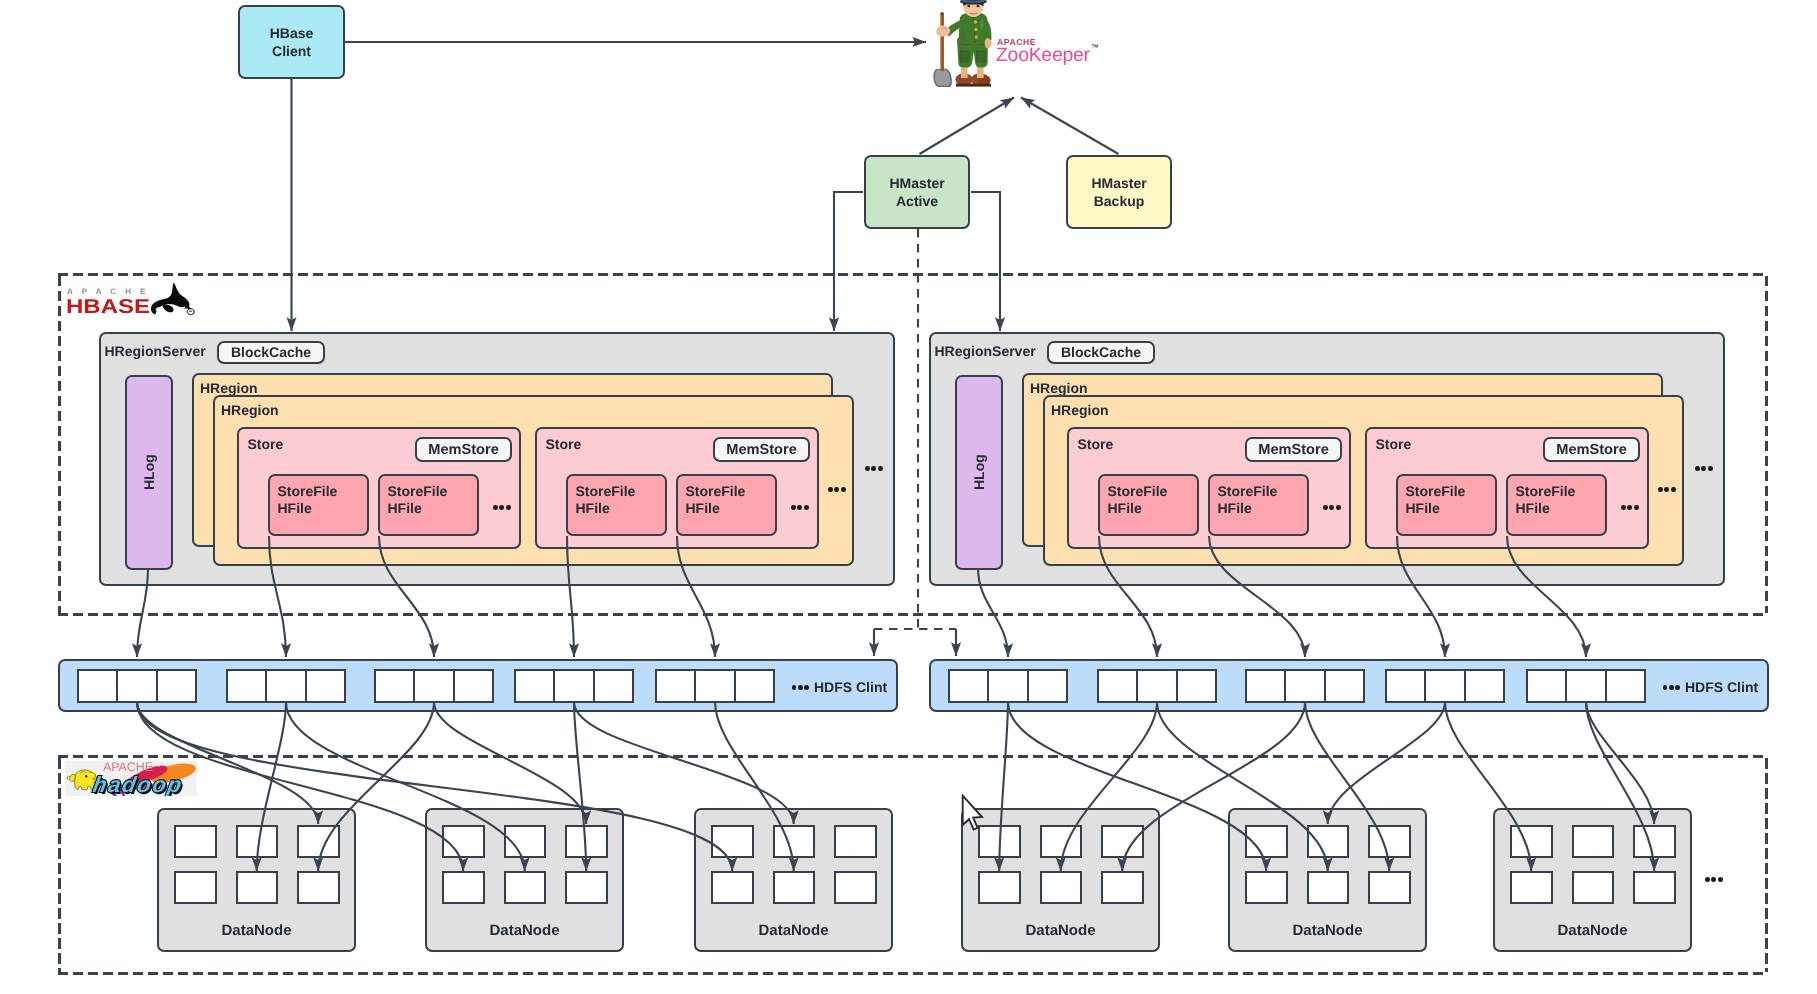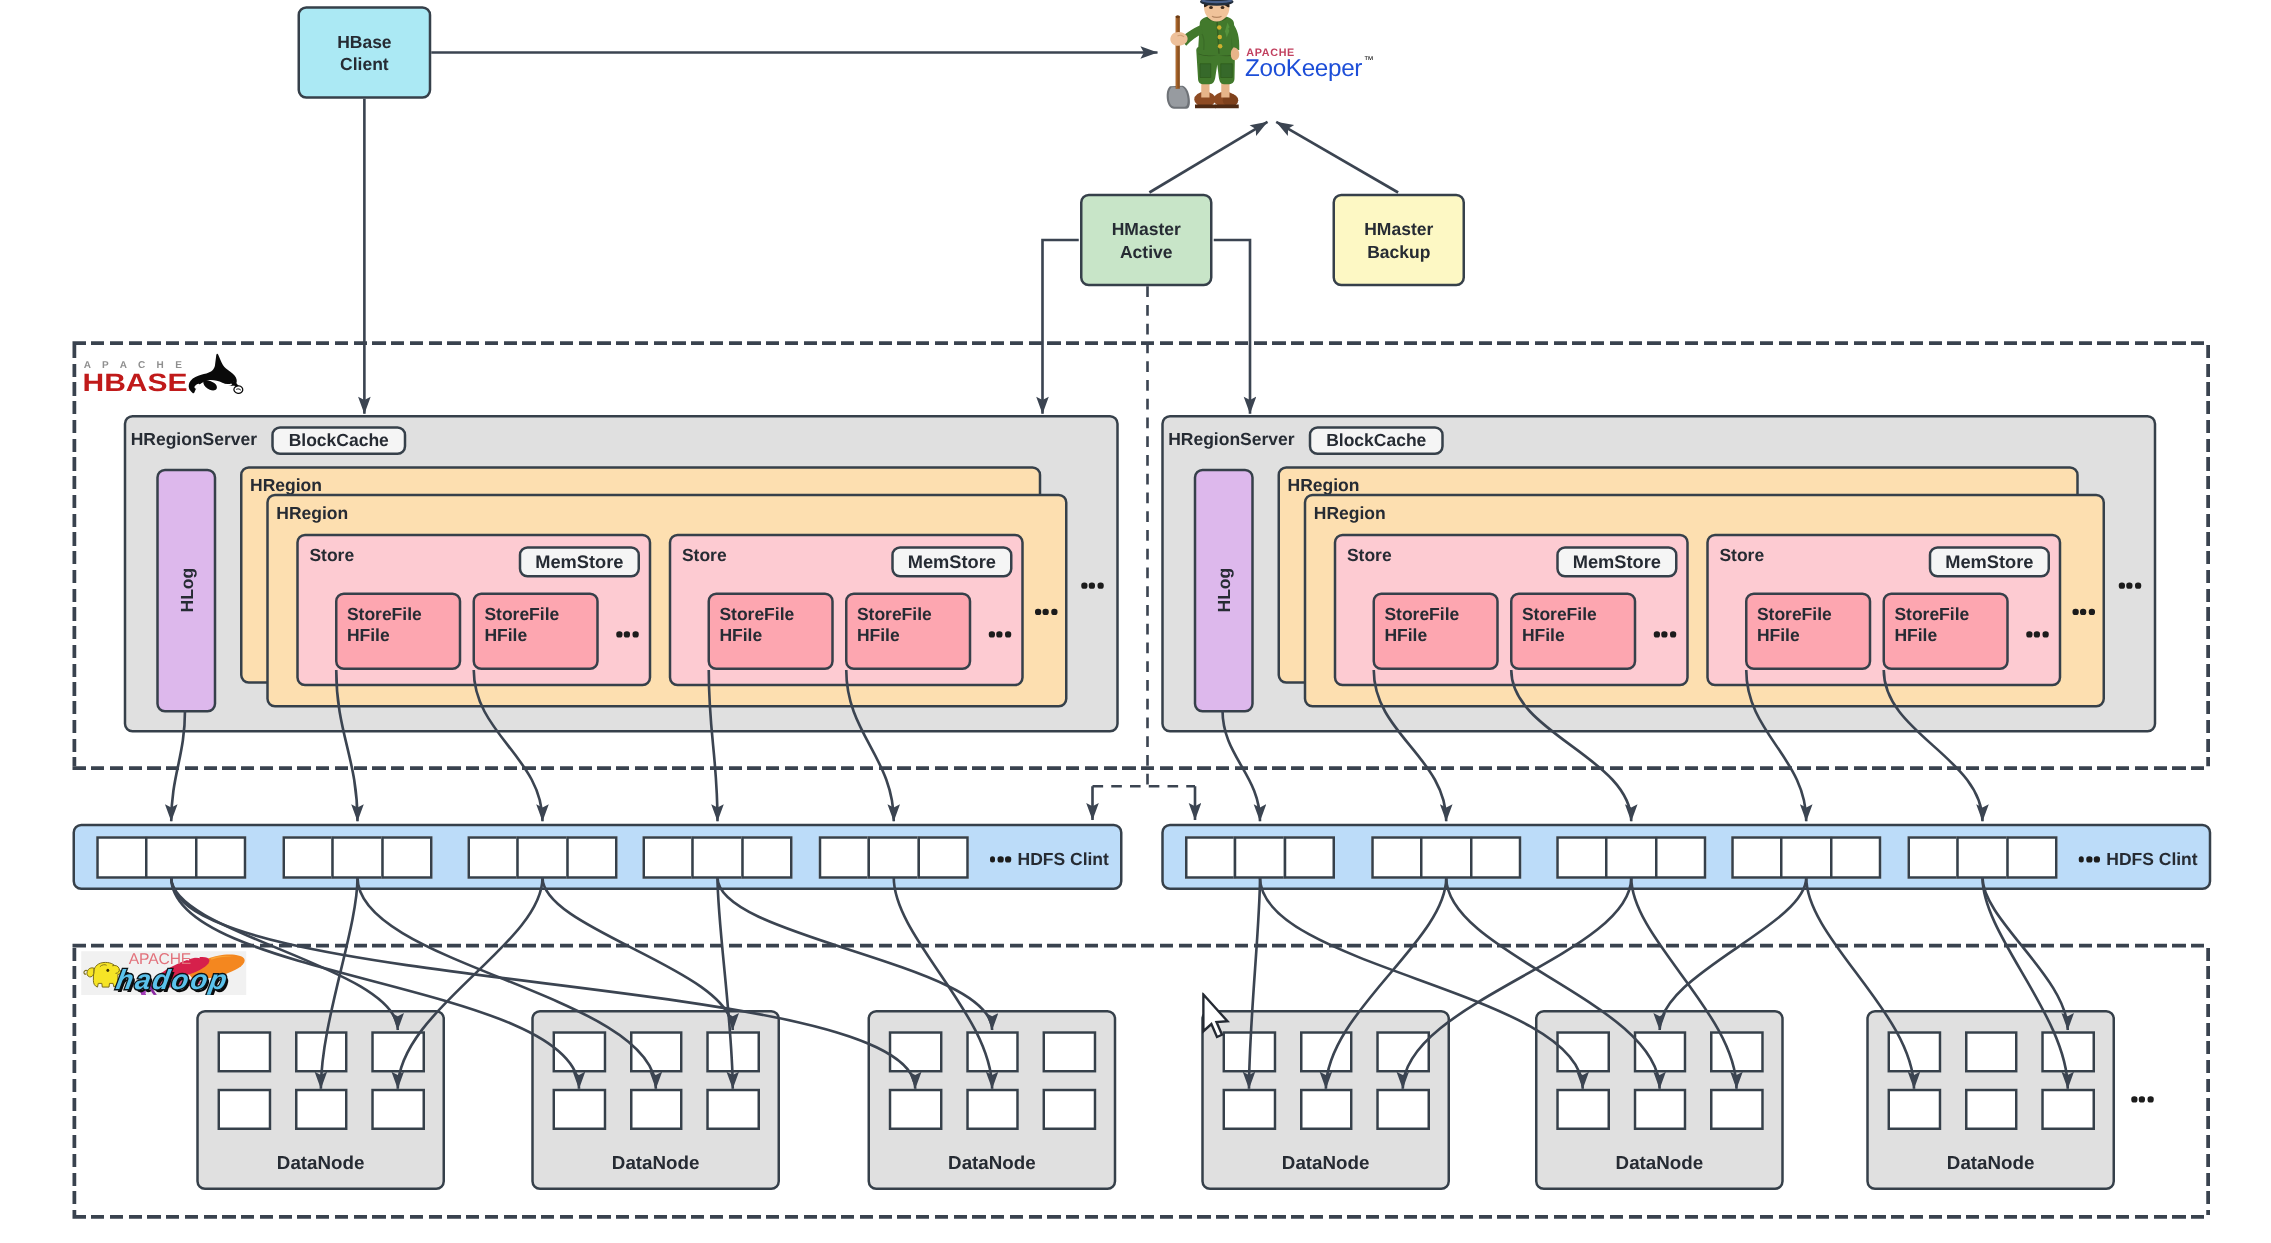--- a/index.html
+++ b/index.html
@@ -178,21 +178,21 @@
     <ellipse cx="48" cy="10" rx="1.5" ry="1.2" fill="#3c2a1c"></ellipse>
     <path d="M39.6,17 C41.5,18.2 45.3,18.2 47.2,17" stroke="#b78963" stroke-width="1.1" fill="none"></path>
 
     <path d="M31.4,3 C31.4,-3.2 36.6,-7.2 43.4,-7.2 C50.2,-7.2 55.4,-3.2 55.4,3 L55.4,4.6
              C55.4,5.6 53.2,6.2 43.4,6.2 C33.6,6.2 31.4,5.6 31.4,4.6 Z" fill="#2d3b50"></path>
     <ellipse cx="43.4" cy="5.4" rx="13.4" ry="3.2" fill="#222e3d"></ellipse>
     <path d="M31.4,4.2 C35.6,6.2 51.2,6.2 55.4,4.2" stroke="#49608a" stroke-width="1.8" fill="none"></path>
   </svg>
   <div style="position:absolute;left:67px;top:41px;font-size:8.6px;font-weight:bold;
               color:#c1405f;letter-spacing:0.55px;font-family:'Liberation Sans',sans-serif;">APACHE</div>
-  <div style="position:absolute;left:66px;top:50px;font-size:19.4px;color:#1d4ed8;line-height:1;
+  <div style="position:absolute;left:66px;top:50px;font-size:19.4px;color:#ec4899;line-height:1;
               font-family:'Liberation Sans',sans-serif;letter-spacing:-0.25px;">ZooKeeper</div>
   <div style="position:absolute;left:161px;top:47px;font-size:8px;color:#111;
               font-family:'Liberation Sans',sans-serif;">™</div>
 </div>
 
 <div id="hbase-logo" style="position:absolute;left:64px;top:280px;width:136px;height:38px;">
   <div style="position:absolute;left:3.1px;top:7.5px;font-size:8px;font-weight:bold;color:#8f8f8f;
               letter-spacing:3.45px;line-height:1;font-family:'Liberation Sans',sans-serif;">A P A C H E</div>
   <div style="position:absolute;left:2.3px;top:16.5px;font-size:20px;font-weight:bold;color:#c01a1a;
               letter-spacing:0px;line-height:1;font-family:'Liberation Sans',sans-serif;

